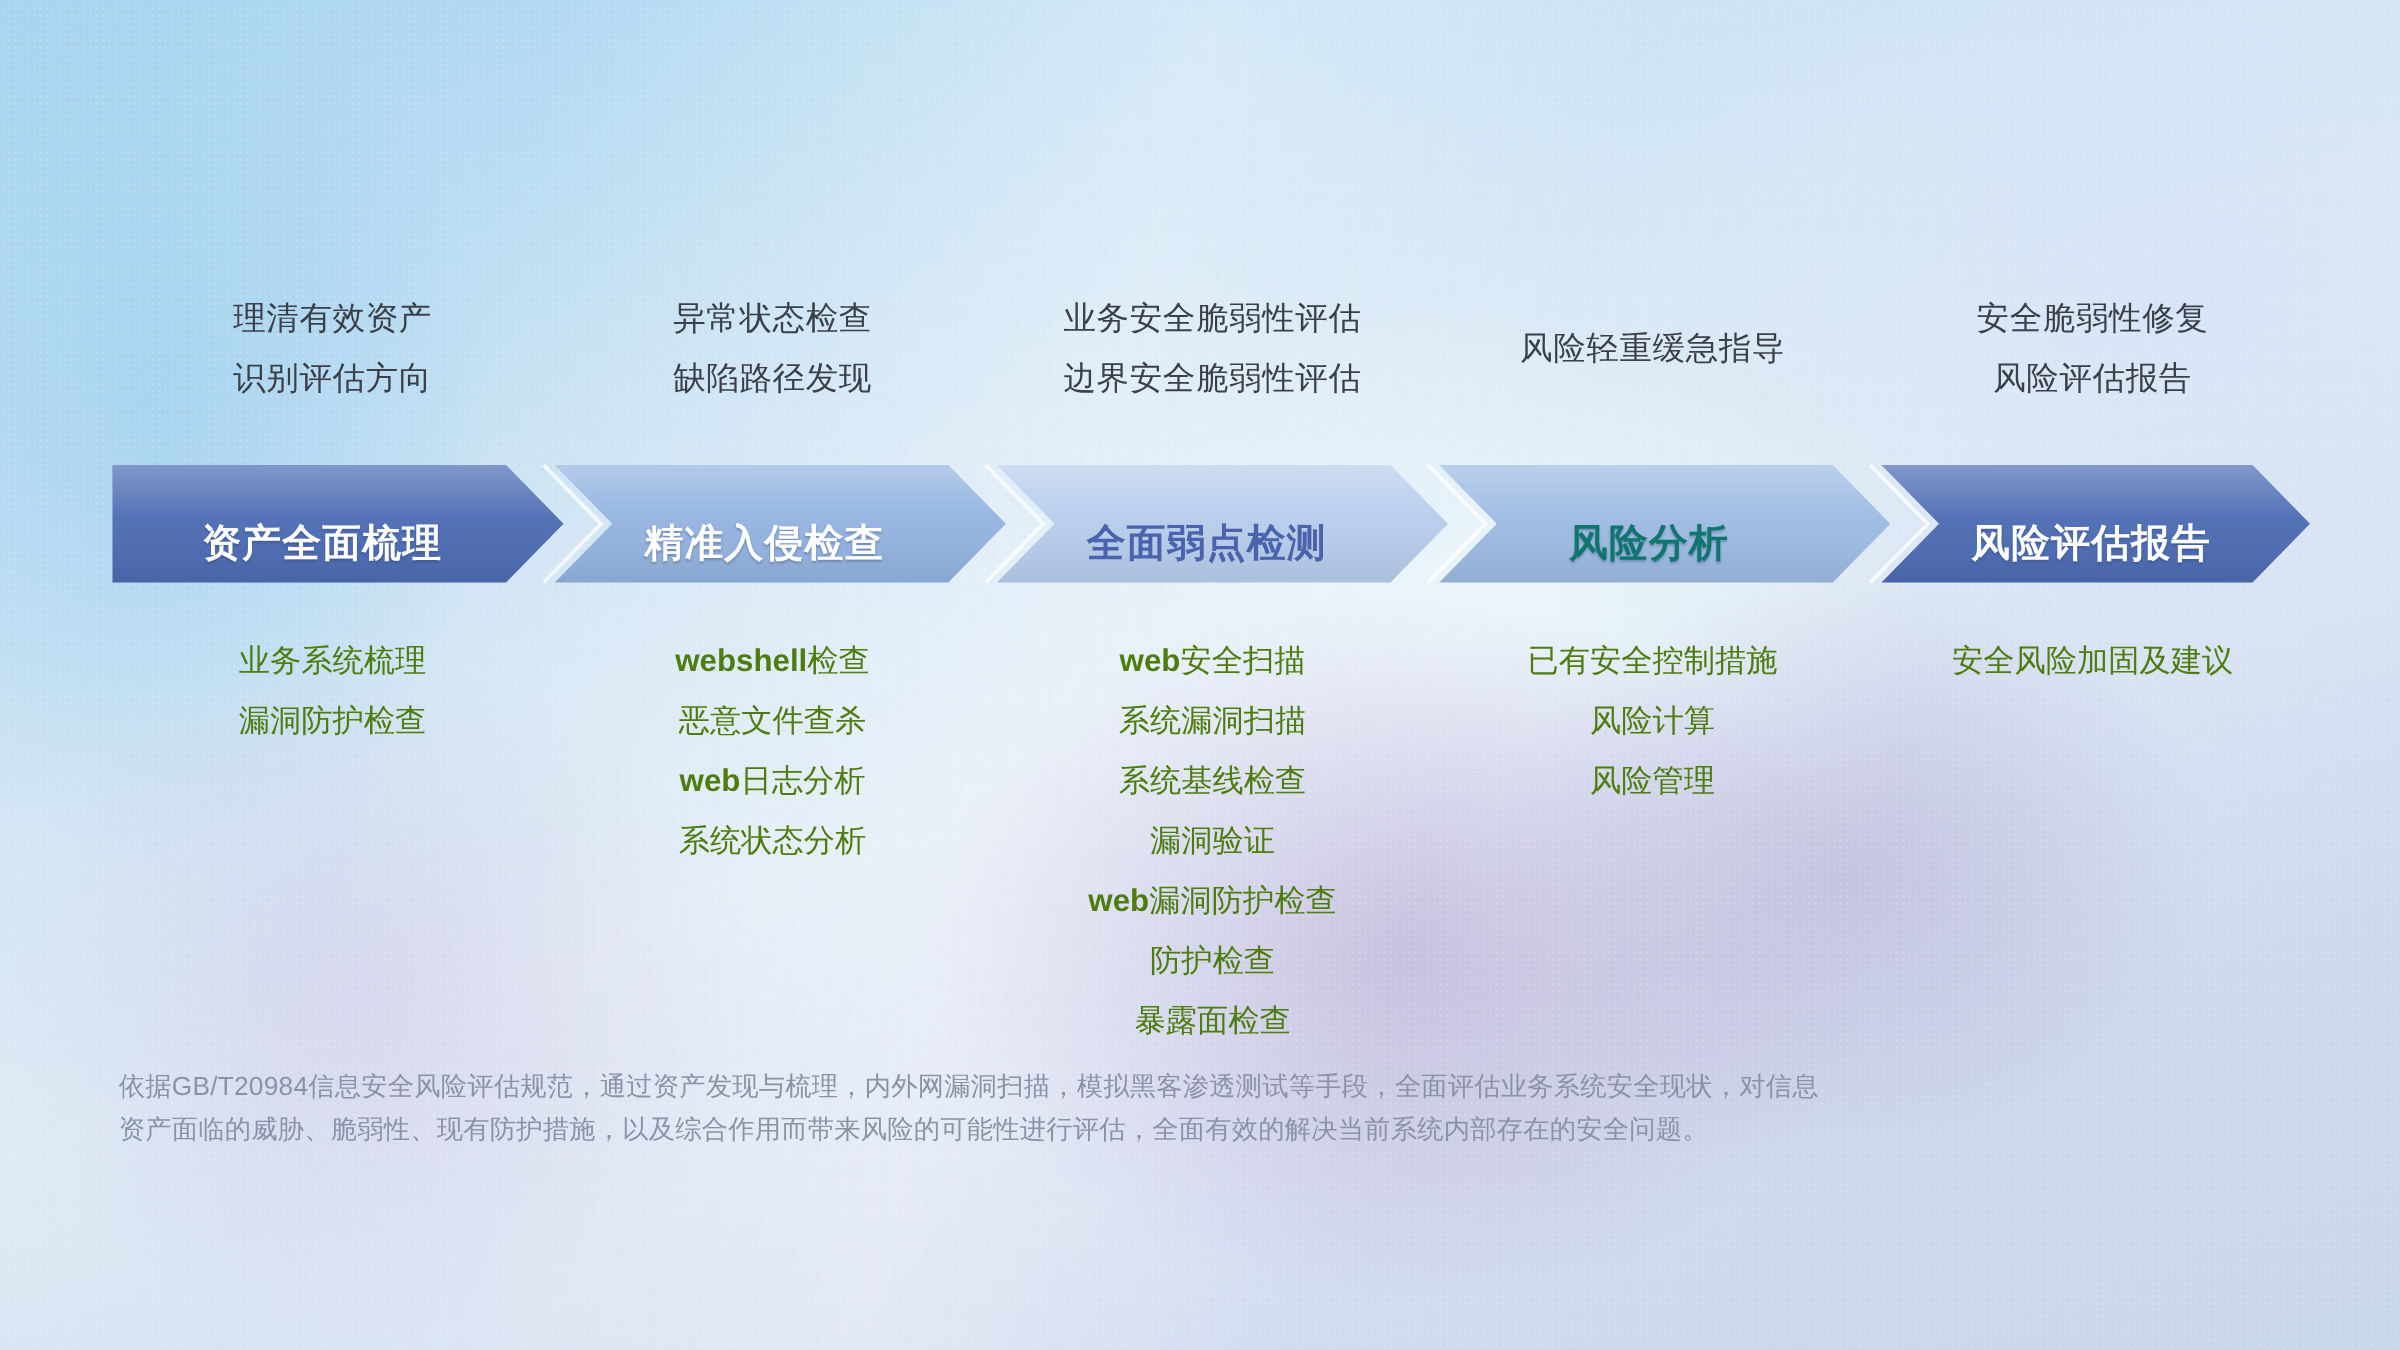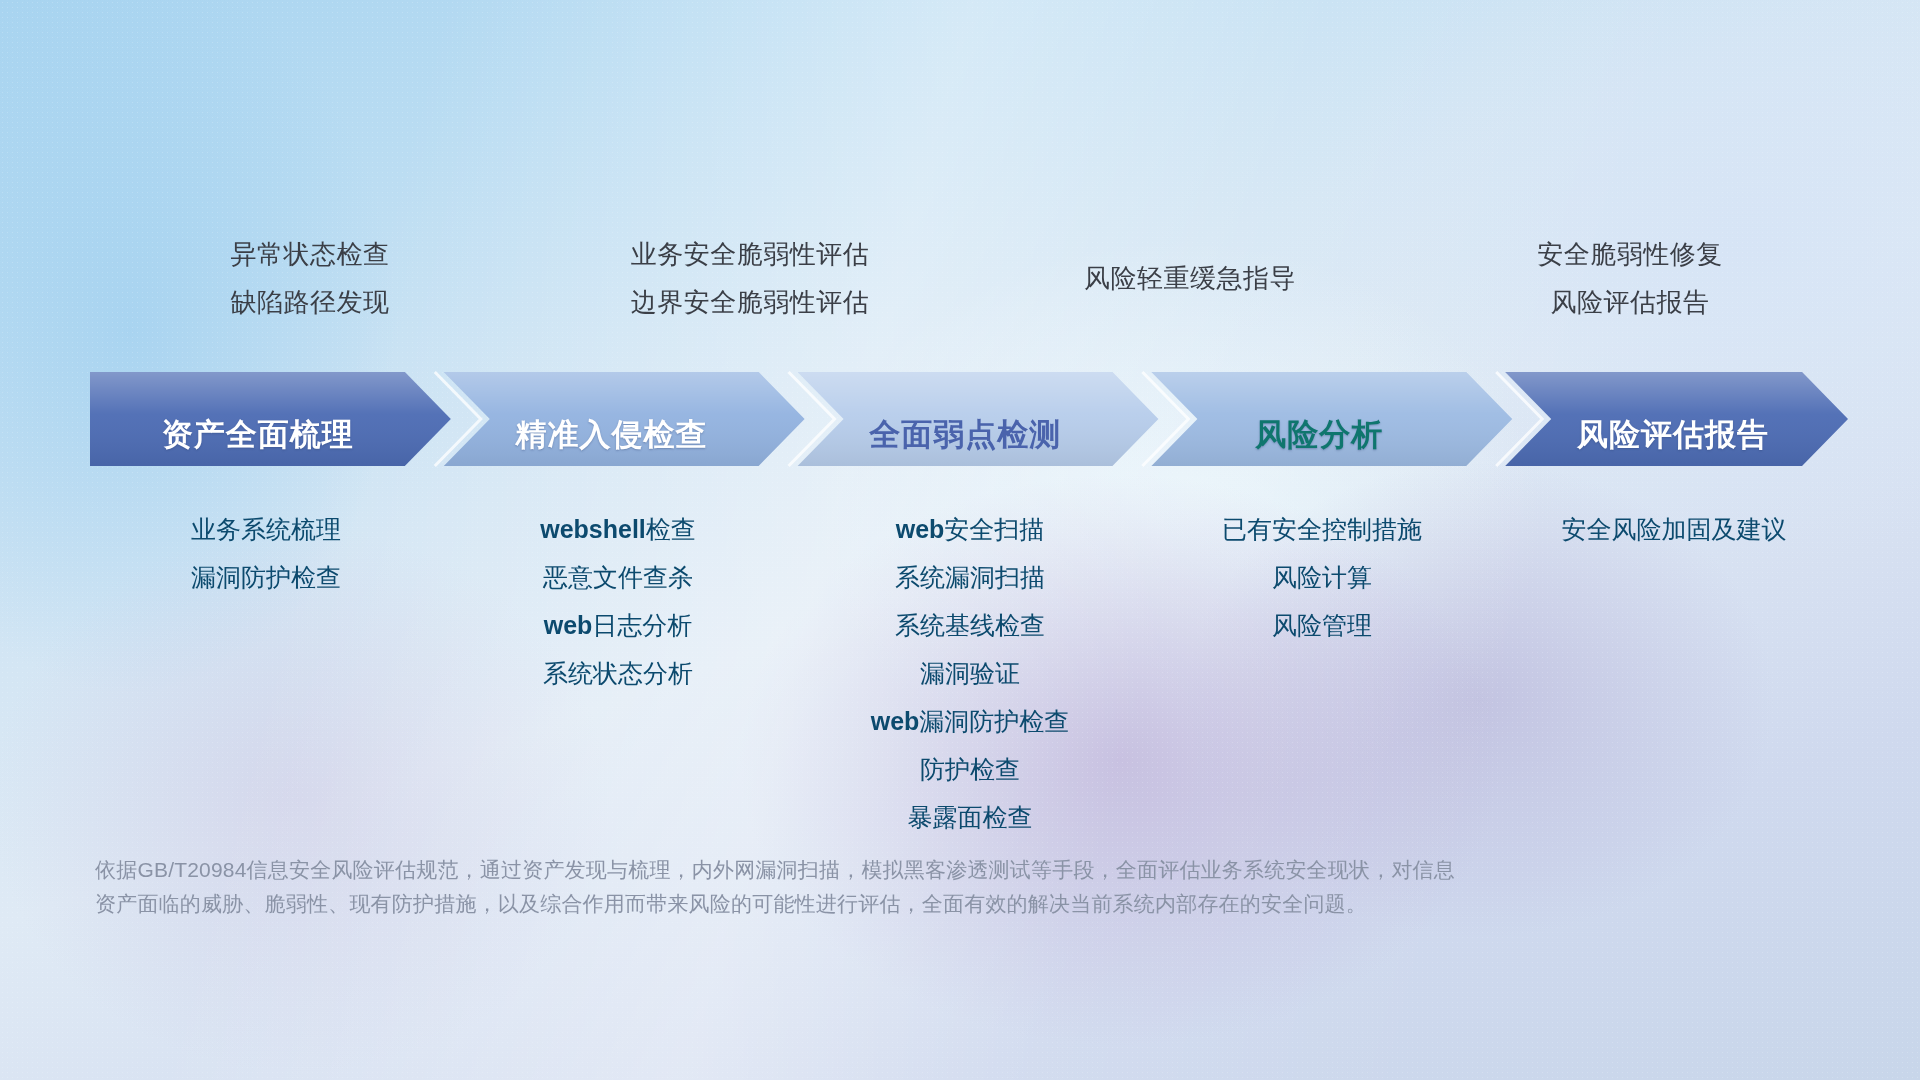--- a/index.html
+++ b/index.html
@@ -70,21 +70,21 @@
     white-space: nowrap;
     pointer-events: none;
     margin-top: 16px;
   }
 
   
   #bottom-lists { top: 505px; align-items: flex-start; }
   .item-line {
     font-size: 25px;
     line-height: 48px;
-    color: #0c4a6e;
+    color: #4d7c0f;
     white-space: nowrap;
   }
   .item-line.strong { font-weight: bold; }
   .item-line .cn { font-weight: normal; }
 
   
   #footer {
     position: absolute;
     left: 95px; top: 853px; width: 1620px;
     font-size: 21px;
@@ -95,20 +95,24 @@
   #footer p { margin: 0; }
 </style>
 </head>
 <body>
 
 <div id="bg"></div>
 <div id="bg-sheen"></div>
 <div id="bg-dots"></div>
 
 <div class="row" id="top-captions">
+    <div class="col">
+      <div class="top-line">理清有效资产</div>
+      <div class="top-line">识别评估方向</div>
+    </div>
     <div class="col">
       <div class="top-line">异常状态检查</div>
       <div class="top-line">缺陷路径发现</div>
     </div>
     <div class="col">
       <div class="top-line">业务安全脆弱性评估</div>
       <div class="top-line">边界安全脆弱性评估</div>
     </div>
     <div class="col" style="padding-top: 24px;">
       <div class="top-line">风险轻重缓急指导</div>

